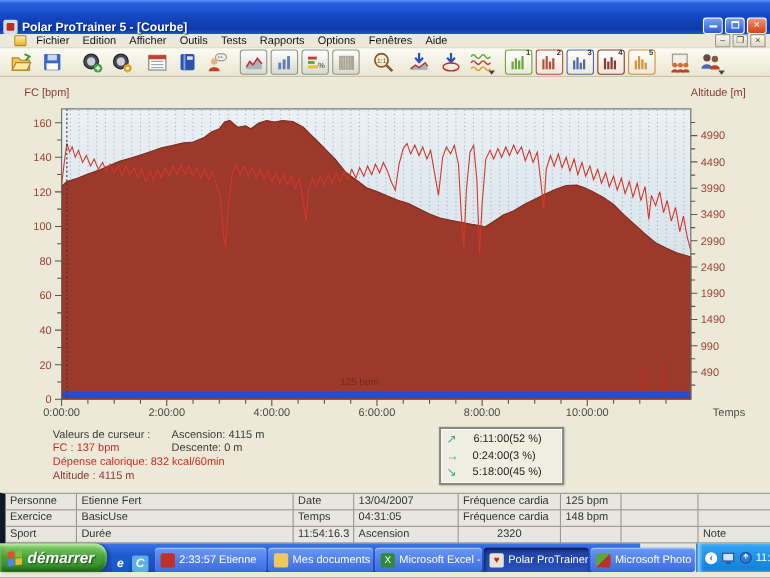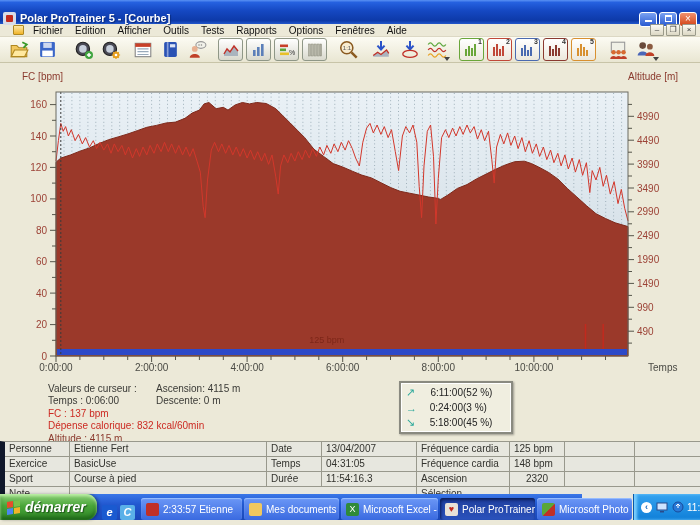--- a/index.html
+++ b/index.html
@@ -1,19 +1,19 @@
 <!DOCTYPE html>
 <html><head>
 <meta charset="utf-8">
 <style>
   *{box-sizing:border-box;margin:0;padding:0}
   body{margin:0;background:#555;font-family:"Liberation Sans",sans-serif}
   .screen{position:relative;width:700px;height:525px;overflow:hidden;background:#ece9d8;font-family:"Liberation Sans",sans-serif}
   
-  .titlebar{height:20px;display:flex;align-items:flex-start;padding:12px 3px;
+  .titlebar{height:31px;display:flex;align-items:flex-end;padding:0 3px;
     background:linear-gradient(180deg,#5a92f4 0%,#2561e0 10%,#1548c2 45%,#0d39a8 86%,#2257cc 100%);color:#fff}
   .app-icon{width:13px;height:13px;border-radius:2px;background:#d8dce8;display:inline-flex;align-items:center;justify-content:center;margin-right:4px}
   .app-icon i{width:7px;height:7px;background:#c22a1e;border-radius:1px;display:block}
   .title{flex:1;font-size:11px;font-weight:bold;text-shadow:1px 1px 1px #0a2a7a;white-space:nowrap}
   .win-controls{display:flex;gap:2px}
   .win-btn{width:18px;height:15px;border:1px solid #fff;border-radius:3px;color:#fff;font-size:10px;line-height:12px;text-align:center;
     background:linear-gradient(#7aa2f2,#2a5ad0)}
   .win-btn.close{background:linear-gradient(#f0926f,#d24215)}
   .glyph-min{display:inline-block;width:7px;height:8px;border-bottom:2px solid #fff}
   .glyph-rest{display:inline-block;width:7px;height:7px;border:1px solid #fff;border-top:2px solid #fff;margin-top:2px}
@@ -474,21 +474,20 @@
         <text x="342.7" y="308" font-size="10" text-anchor="middle" fill="#4a4a44" font-family="Liberation Sans,sans-serif">6:00:00</text>
         <text x="438.3" y="308" font-size="10" text-anchor="middle" fill="#4a4a44" font-family="Liberation Sans,sans-serif">8:00:00</text>
         <text x="533.9" y="308" font-size="10" text-anchor="middle" fill="#4a4a44" font-family="Liberation Sans,sans-serif">10:00:00</text>
         <text x="22" y="17" font-size="10" fill="#8b3a2e" font-family="Liberation Sans,sans-serif">FC [bpm]</text>
         <text x="628" y="17" font-size="10" fill="#8b3a2e" font-family="Liberation Sans,sans-serif">Altitude  [m]</text>
         <text x="648" y="308" font-size="10" fill="#4a4a44" font-family="Liberation Sans,sans-serif">Temps</text>
       </svg>
 
     <div class="cursor-panel">
       <div>Valeurs de curseur :</div>
-      <div>Temps : 0:06:00</div>
       <div class="red">FC : 137 bpm</div>
       <div class="red">Dépense calorique: 832 kcal/60min</div>
       <div class="maroon">Altitude : 4115 m</div>
     </div>
     <div class="asc-block">
       <div>Ascension: 4115 m</div>
       <div>Descente: 0 m</div>
     </div>
 
     <div class="legend-box">
@@ -522,21 +521,20 @@
       <div class="cell">Exercice</div>
       <div class="cell">BasicUse</div>
       <div class="cell">Temps</div>
       <div class="cell">04:31:05</div>
       <div class="cell">Fréquence cardia</div>
       <div class="cell">148 bpm</div>
       <div class="cell"></div>
       <div class="cell"></div>
 
       <div class="cell">Sport</div>
-      <div class="cell">Course à pied</div>
       <div class="cell">Durée</div>
       <div class="cell">11:54:16.3</div>
       <div class="cell">Ascension</div>
       <div class="cell center">2320</div>
       <div class="cell"></div>
       <div class="cell"></div>
 
       <div class="cell">Note</div>
       <div class="cell span3"></div>
       <div class="cell">Sélection</div>

